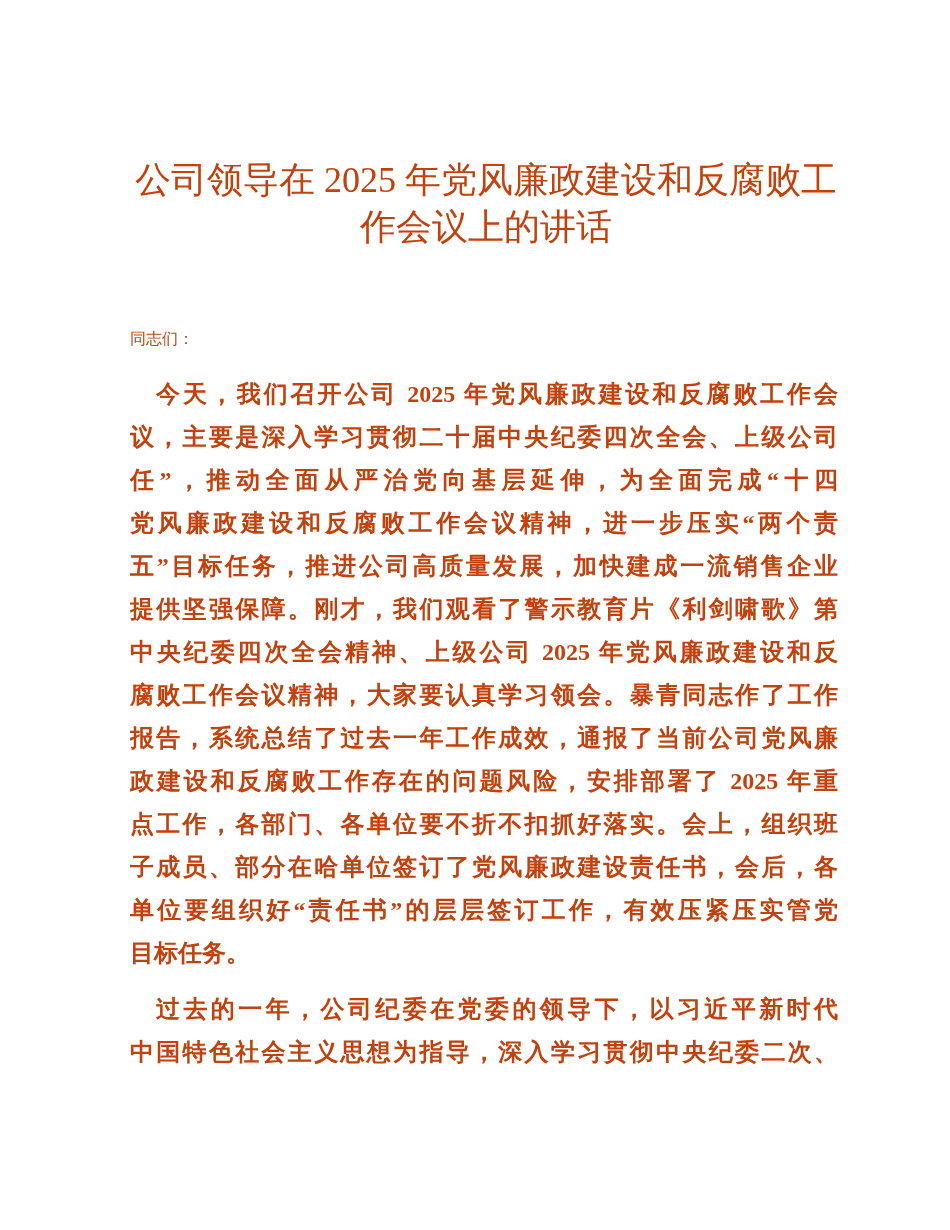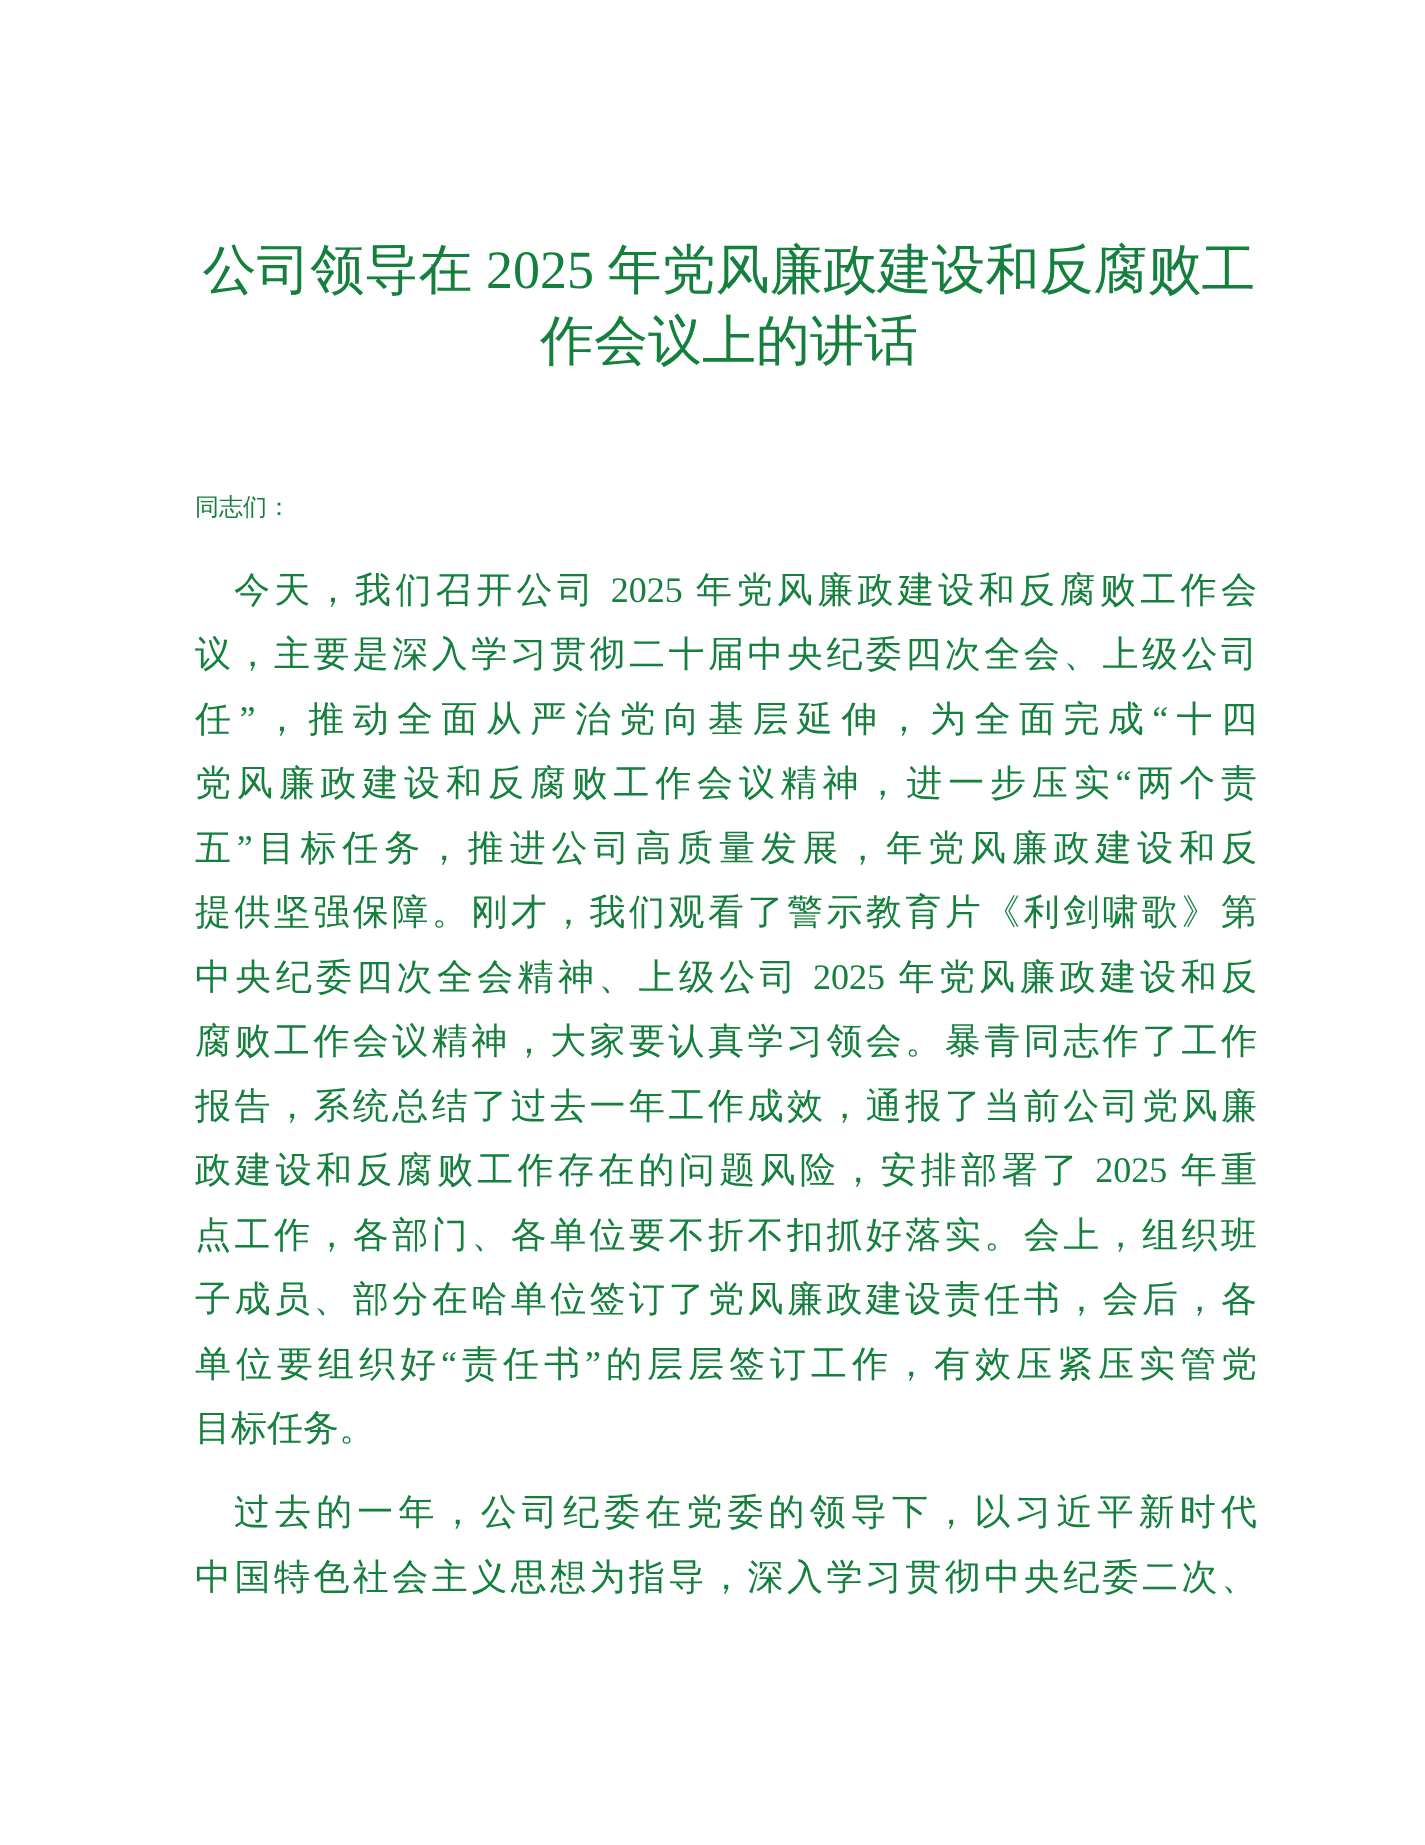--- a/index.html
+++ b/index.html
@@ -5,21 +5,21 @@
   html, body {
     margin: 0;
     padding: 0;
     background: #ffffff;
   }
   .page {
     position: relative;
     width: 950px;
     height: 1230px;
     background: #ffffff;
-    color: #15803d;
+    color: #c2410c;
     font-family: "Liberation Serif", "DejaVu Serif", serif;
     overflow: hidden;
     border-radius: 18px;
   }
   .content {
     position: absolute;
     left: 130px;
     top: 0;
     width: 712px;
   }
@@ -35,20 +35,21 @@
     white-space: nowrap;
   }
   .salutation {
     margin: 66px 0 0 0;
     font-size: 16px;
     line-height: 43px;
     text-align: left;
   }
   .para {
     margin: 13px 4px 0 0;
+    font-weight: bold;
   }
   .line {
     font-size: 24px;
     line-height: 43px;
     text-align: justify;
     text-align-last: justify;
     text-justify: inter-character;
     white-space: normal;
     overflow: hidden;
     height: 43px;
@@ -70,21 +71,21 @@
       <span class="title-line">公司领导在 2025 年党风廉政建设和反腐败工</span>
       <span class="title-line">作会议上的讲话</span>
     </h1>
     <p class="salutation">同志们：</p>
     <div id="paragraphs">
         <div class="para">
           <div class="line first">今天，我们召开公司 2025 年党风廉政建设和反腐败工作会</div>
           <div class="line">议，主要是深入学习贯彻二十届中央纪委四次全会、上级公司</div>
           <div class="line">任”，推动全面从严治党向基层延伸，为全面完成“十四</div>
           <div class="line">党风廉政建设和反腐败工作会议精神，进一步压实“两个责</div>
-          <div class="line">五”目标任务，推进公司高质量发展，年党风廉政建设和反</div>
+          <div class="line">五”目标任务，推进公司高质量发展，加快建成一流销售企业</div>
           <div class="line">提供坚强保障。刚才，我们观看了警示教育片《利剑啸歌》第</div>
           <div class="line">中央纪委四次全会精神、上级公司 2025 年党风廉政建设和反</div>
           <div class="line">腐败工作会议精神，大家要认真学习领会。暴青同志作了工作</div>
           <div class="line">报告，系统总结了过去一年工作成效，通报了当前公司党风廉</div>
           <div class="line">政建设和反腐败工作存在的问题风险，安排部署了 2025 年重</div>
           <div class="line">点工作，各部门、各单位要不折不扣抓好落实。会上，组织班</div>
           <div class="line">子成员、部分在哈单位签订了党风廉政建设责任书，会后，各</div>
           <div class="line">单位要组织好“责任书”的层层签订工作，有效压紧压实管党</div>
           <div class="line no-stretch">目标任务。</div>
         </div>

